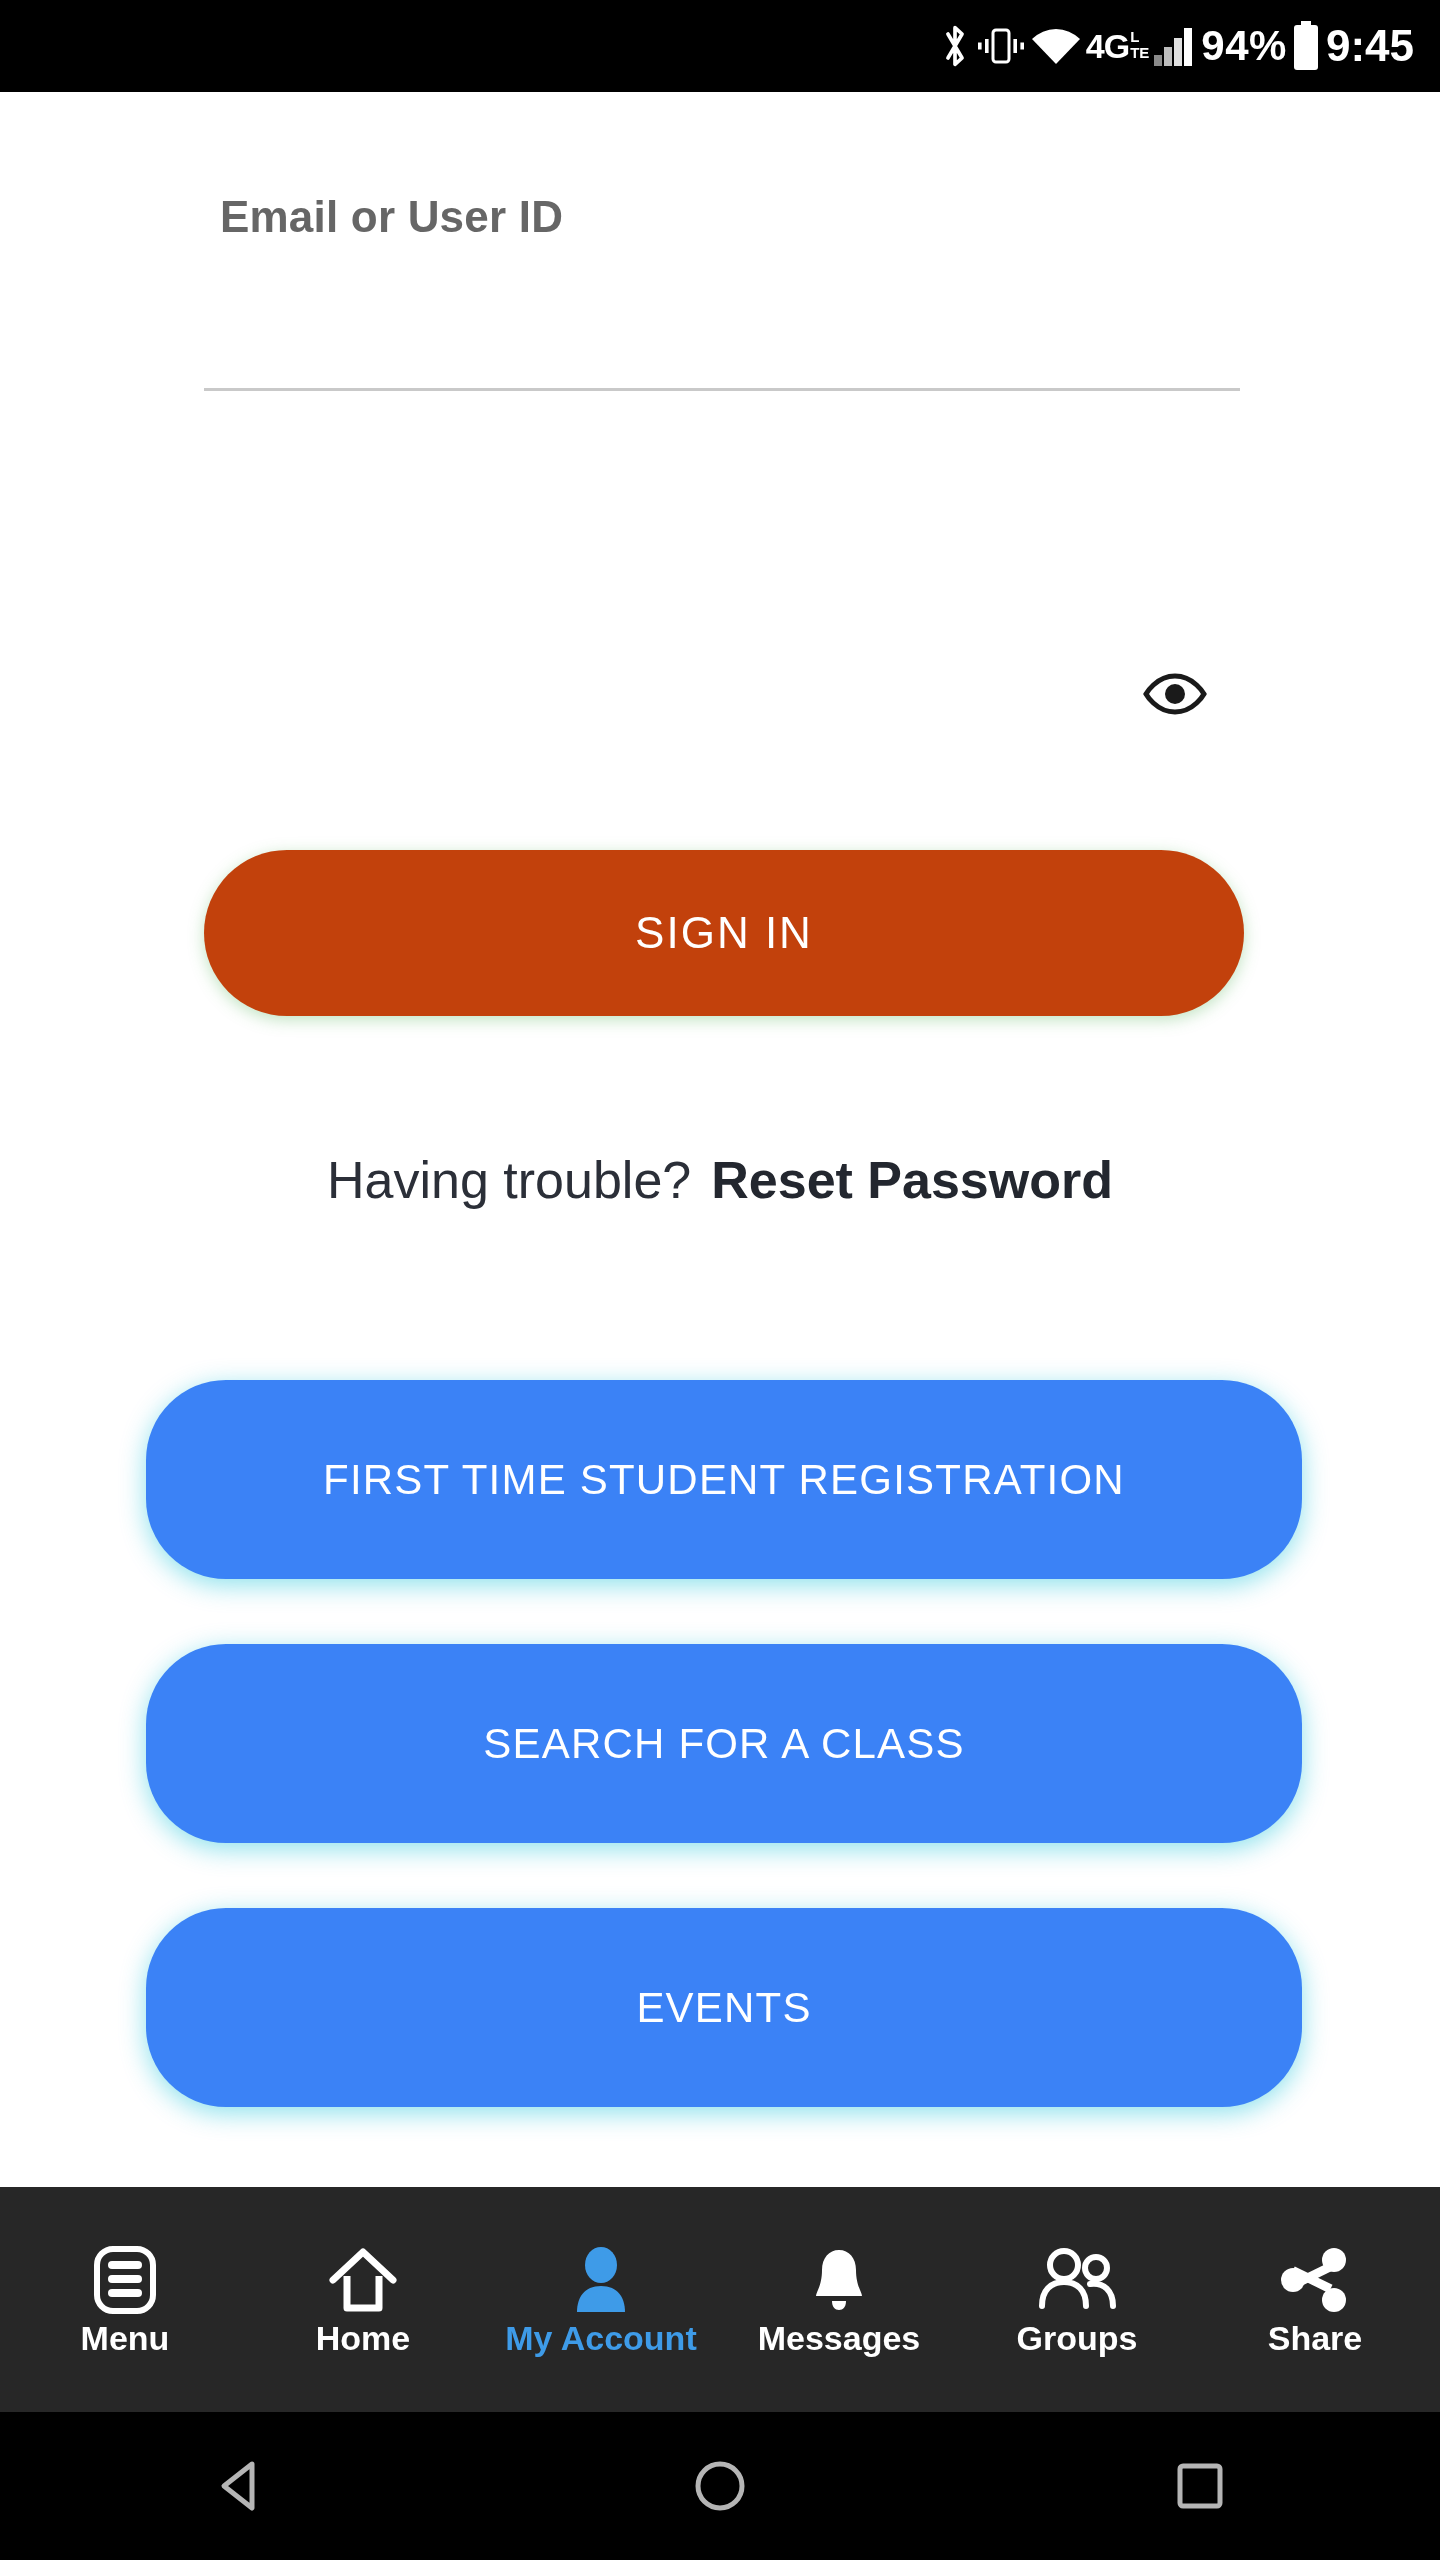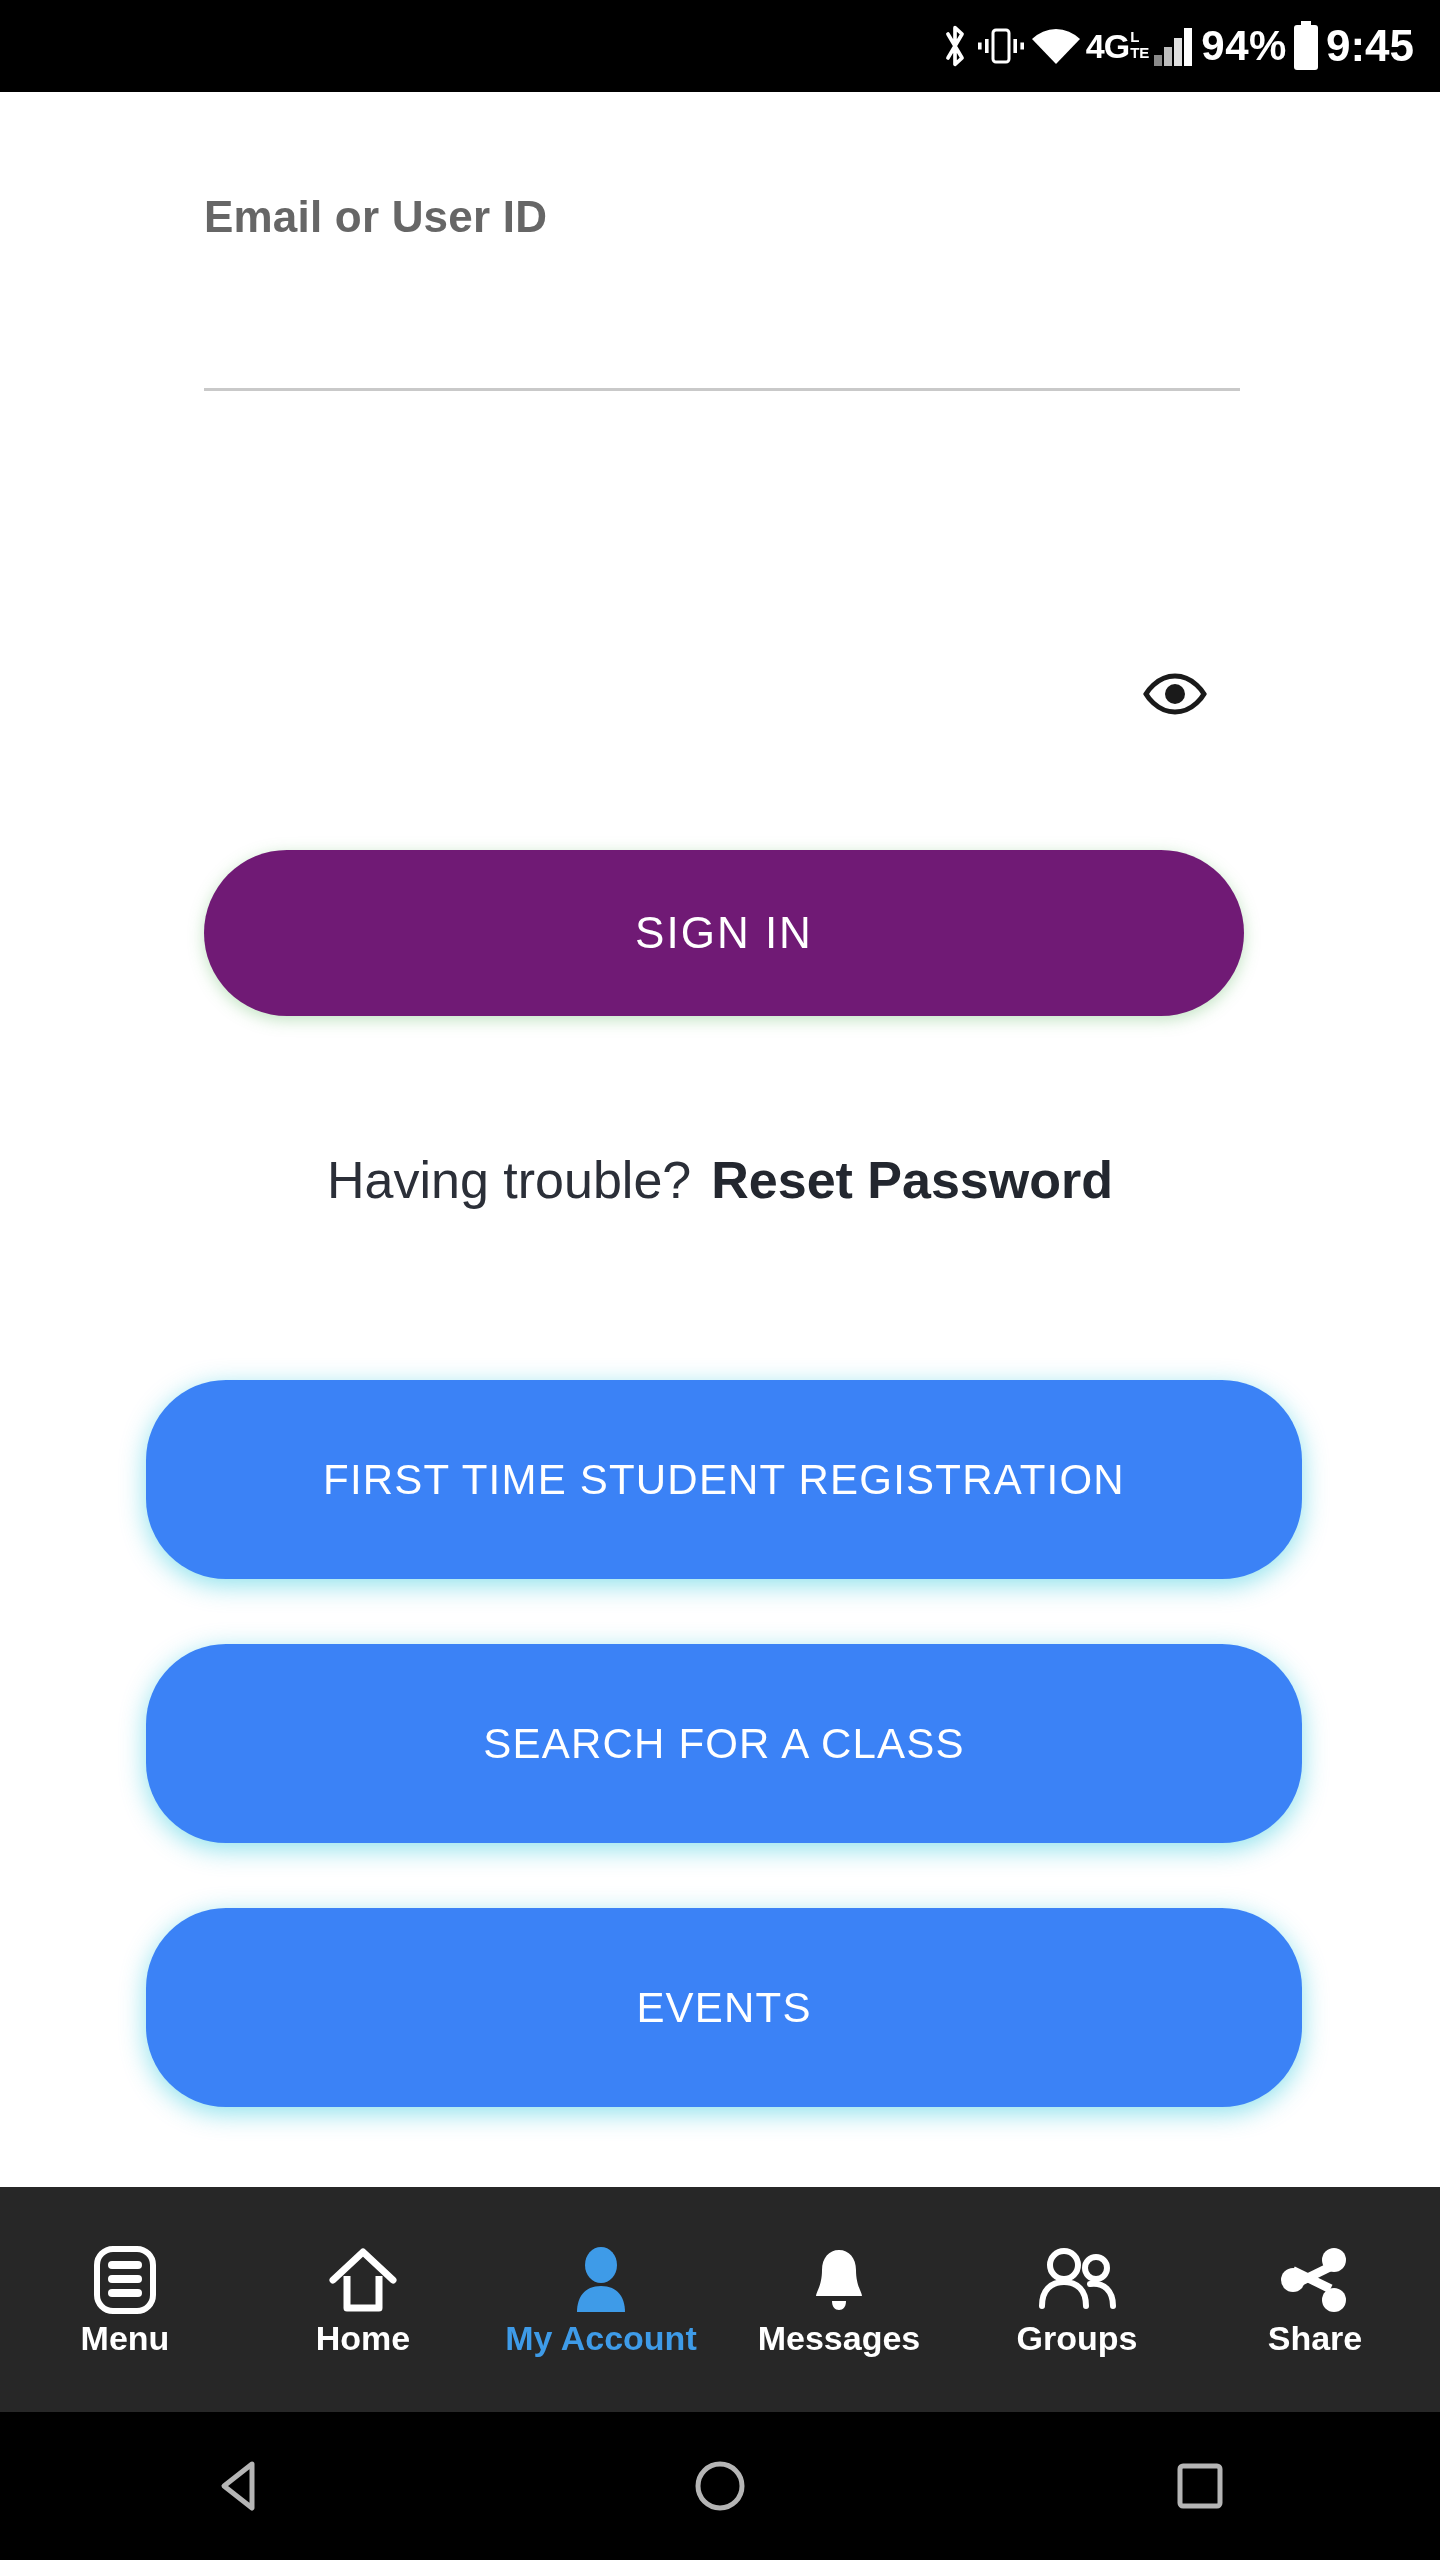--- a/index.html
+++ b/index.html
@@ -67,20 +67,21 @@
     padding: 0 0;
   }
 
   .field-block { position: absolute; left: 0; right: 0; }
 
   .field-label {
     color: #666666;
     font-size: 44px;
     font-weight: bold;
     letter-spacing: 0.2px;
+    margin-left: 16px;
   }
   .field-input {
     display: block;
     width: 100%;
     border: none;
     outline: none;
     background: transparent;
     font-size: 42px;
     color: #222222;
     font-family: "Liberation Sans", sans-serif;
@@ -111,21 +112,21 @@
     color: #ffffff;
     font-family: "Liberation Sans", sans-serif;
     text-align: center;
     position: absolute;
   }
   .btn-signin {
     left: 204px;
     width: 1040px;
     height: 166px;
     border-radius: 83px;
-    background: #701a75;
+    background: #c2410c;
     font-size: 44px;
     letter-spacing: 2px;
     box-shadow: 0 4px 16px rgba(76,175,80,0.35);
   }
   .btn-cyan {
     left: 146px;
     width: 1156px;
     height: 199px;
     border-radius: 80px;
     background: #3b82f6;

